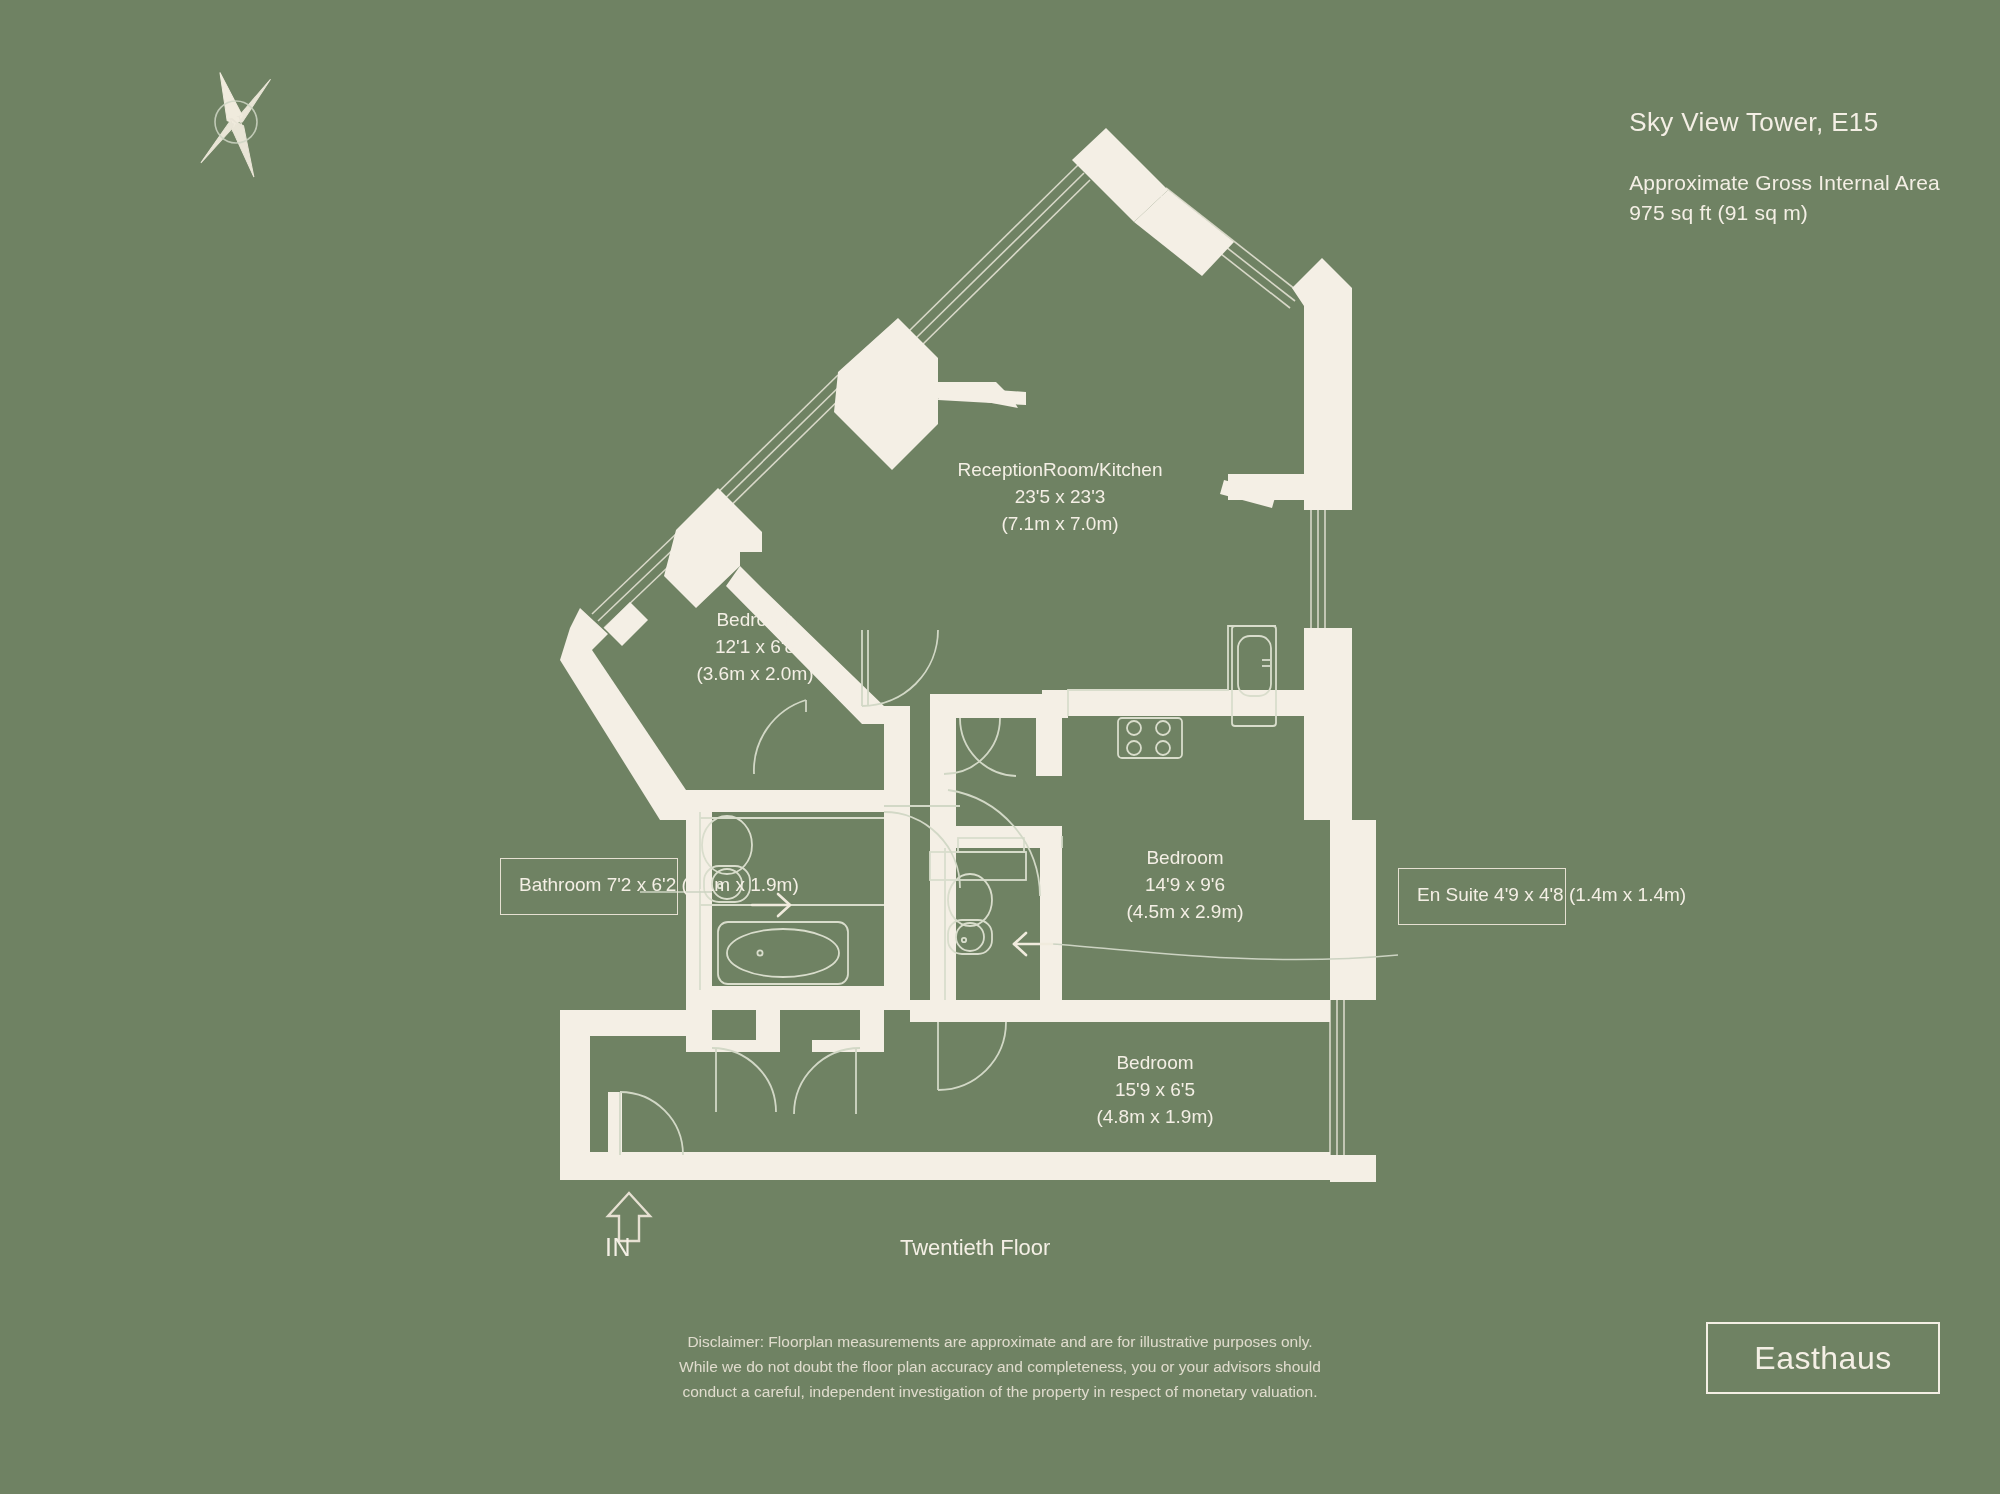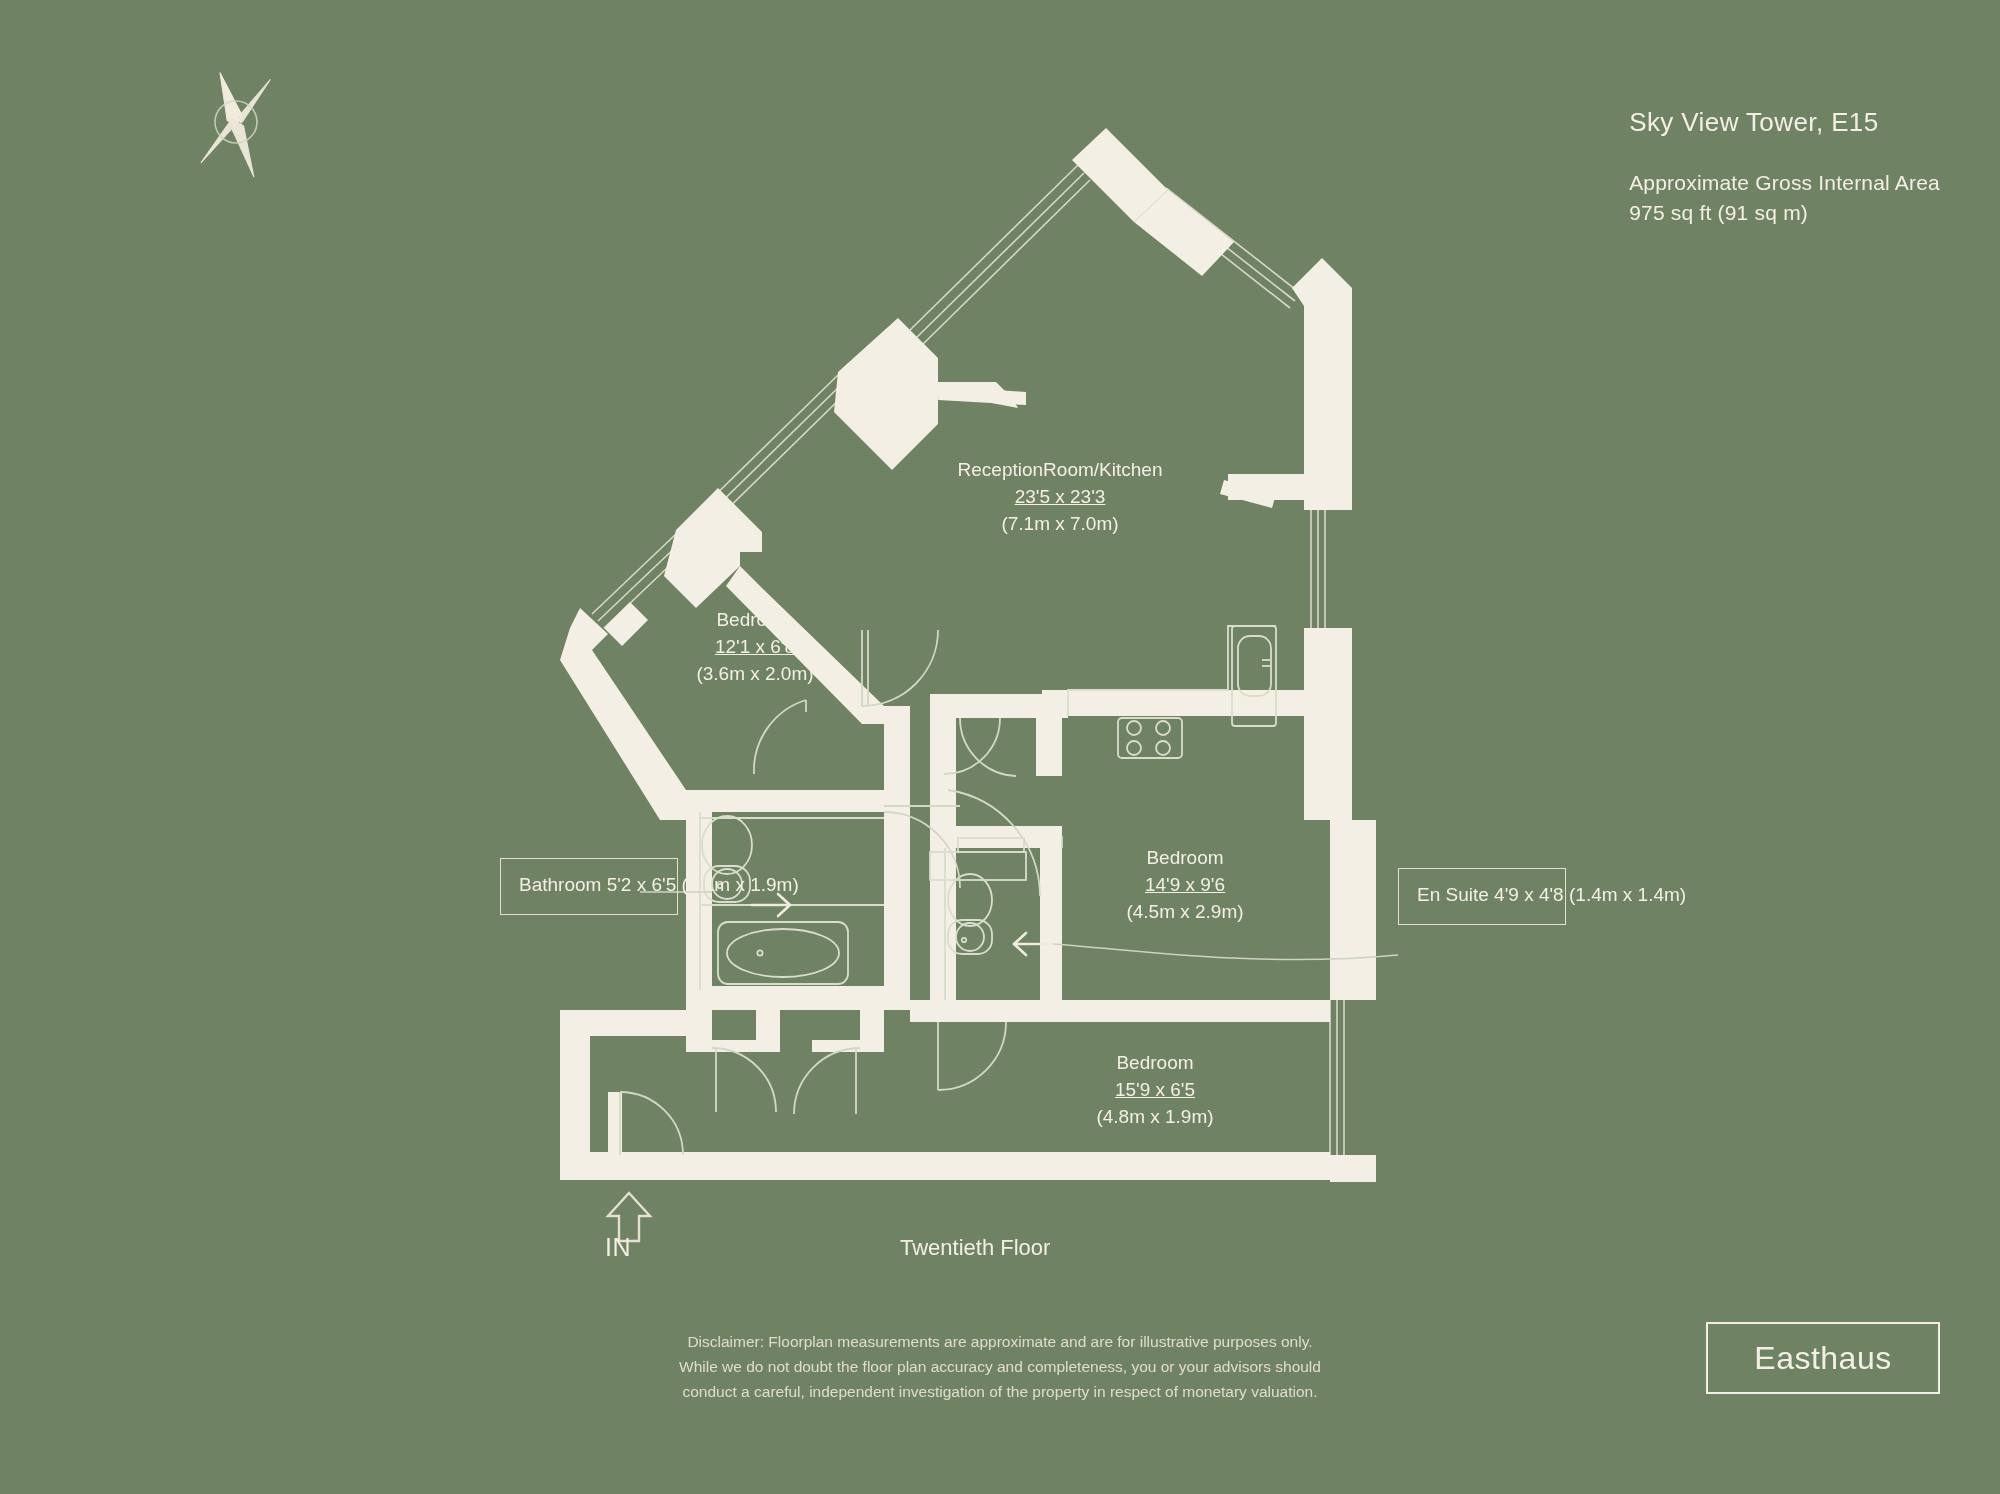--- a/index.html
+++ b/index.html
@@ -95,21 +95,21 @@
   .room-label {
     position: absolute;
     text-align: center;
     line-height: 1.42;
     font-size: 19px;
     color: #f4efe5;
     white-space: nowrap;
     transform: translateX(-50%);
   }
   .room-label .rl-name { display: block; }
-  .room-label .rl-imp  { display: block; text-decoration: underline; }
+  .room-label .rl-imp  { display: block; }
   .room-label .rl-met  { display: block; }
 
   
   .callout {
     position: absolute;
     border: 1.6px solid #e6e0d2;
     padding: 13px 18px 15px 18px;
     text-align: center;
     line-height: 1.42;
     font-size: 19px;
@@ -402,21 +402,21 @@
   </div>
 
   <div class="room-label" style="left:1155px; top:1050px;">
     <span class="rl-name">Bedroom</span>
     <span class="rl-imp">15'9 x 6'5</span>
     <span class="rl-met">(4.8m x 1.9m)</span>
   </div>
 
   <div class="callout" style="left:500px; top:858px; width:140px;">
     <span class="rl-name">Bathroom</span>
-    <span class="rl-imp">5'2 x 6'5</span>
+    <span class="rl-imp">7'2 x 6'2</span>
     <span class="rl-met">(2.1m x 1.9m)</span>
   </div>
 
   <div class="callout" style="left:1398px; top:868px; width:130px;">
     <span class="rl-name">En Suite</span>
     <span class="rl-imp">4'9 x 4'8</span>
     <span class="rl-met">(1.4m x 1.4m)</span>
   </div>
 
   <div class="in-caption">IN</div>

